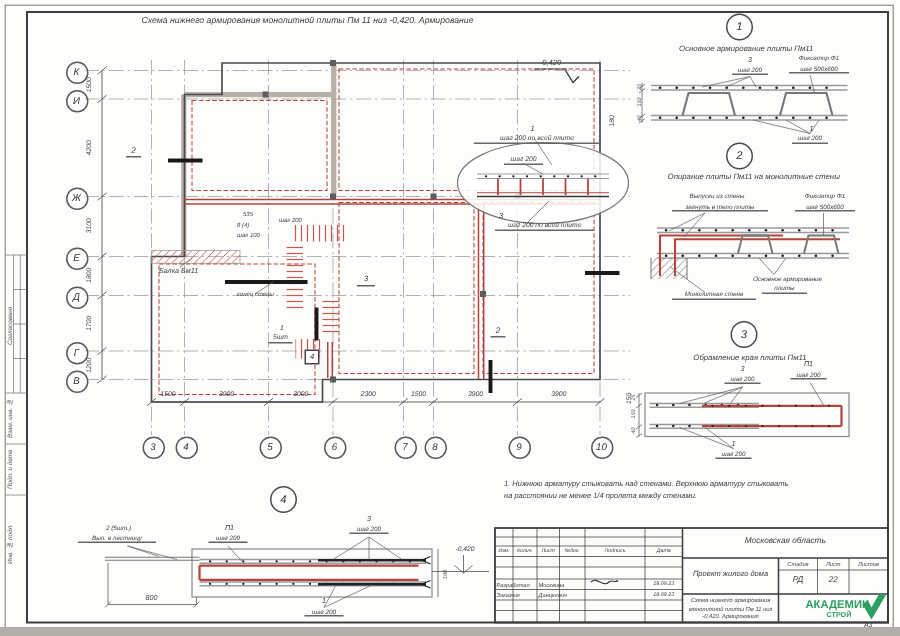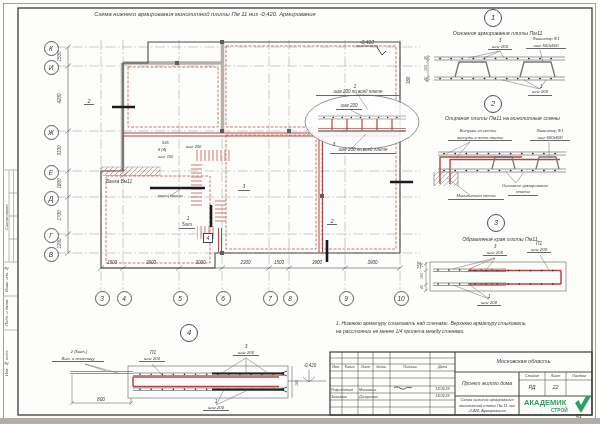--- a/index.html
+++ b/index.html
@@ -289,21 +289,21 @@
 <div class="t c" style="left:455px;top:358px;width:137px;font-size:5.5px;">Московская область</div>
 <div class="t c" style="left:455px;top:381px;width:64px;font-size:5px;">Проект жилого дома</div>
 <div class="t c" style="left:519px;top:373.5px;width:26px;font-size:3.8px;">Стадия</div>
 <div class="t c" style="left:545px;top:373.5px;width:21px;font-size:3.8px;">Лист</div>
 <div class="t c" style="left:566px;top:373.5px;width:26px;font-size:3.8px;">Листов</div>
 <div class="t c" style="left:519px;top:384px;width:26px;font-size:5.5px;">РД</div>
 <div class="t c" style="left:545px;top:384px;width:21px;font-size:5.5px;">22</div>
 <div class="t c" style="left:455px;top:398px;width:64px;font-size:3.9px;">Схема нижнего армирования</div>
 <div class="t c" style="left:455px;top:403.5px;width:64px;font-size:3.9px;">монолитной плиты Пм 11 низ</div>
 <div class="t c" style="left:455px;top:409px;width:64px;font-size:3.9px;">-0,420. Армирование</div>
-<div class="t" style="left:524px;top:399px;width:52px;font-size:7.5px;font-weight:bold;font-style:normal;color:#2f9e62;">АКАДЕМИК</div>
+<div class="t" style="left:537px;top:399px;width:52px;font-size:7.5px;font-weight:bold;font-style:normal;color:#2f9e62;">АКАДЕМИК</div>
 <div class="t" style="left:551px;top:407.5px;width:28px;font-size:4.8px;font-weight:bold;font-style:normal;color:#2f9e62;">СТРОЙ</div>
 <div class="t" style="left:576px;top:415px;font-size:4.5px;">А3</div>
 
 <div class="vtext" style="left:4px;top:175px;height:84px;">Согласовано</div>
 <div class="vtext" style="left:4px;top:264px;height:30px;">Взам. инв. №</div>
 <div class="vtext" style="left:4px;top:298px;height:30px;">Подп. и дата</div>
 <div class="vtext" style="left:4px;top:335px;height:56px;">Инв. № подл.</div>
 
 <div id="grayfoot"></div>
 </div>

